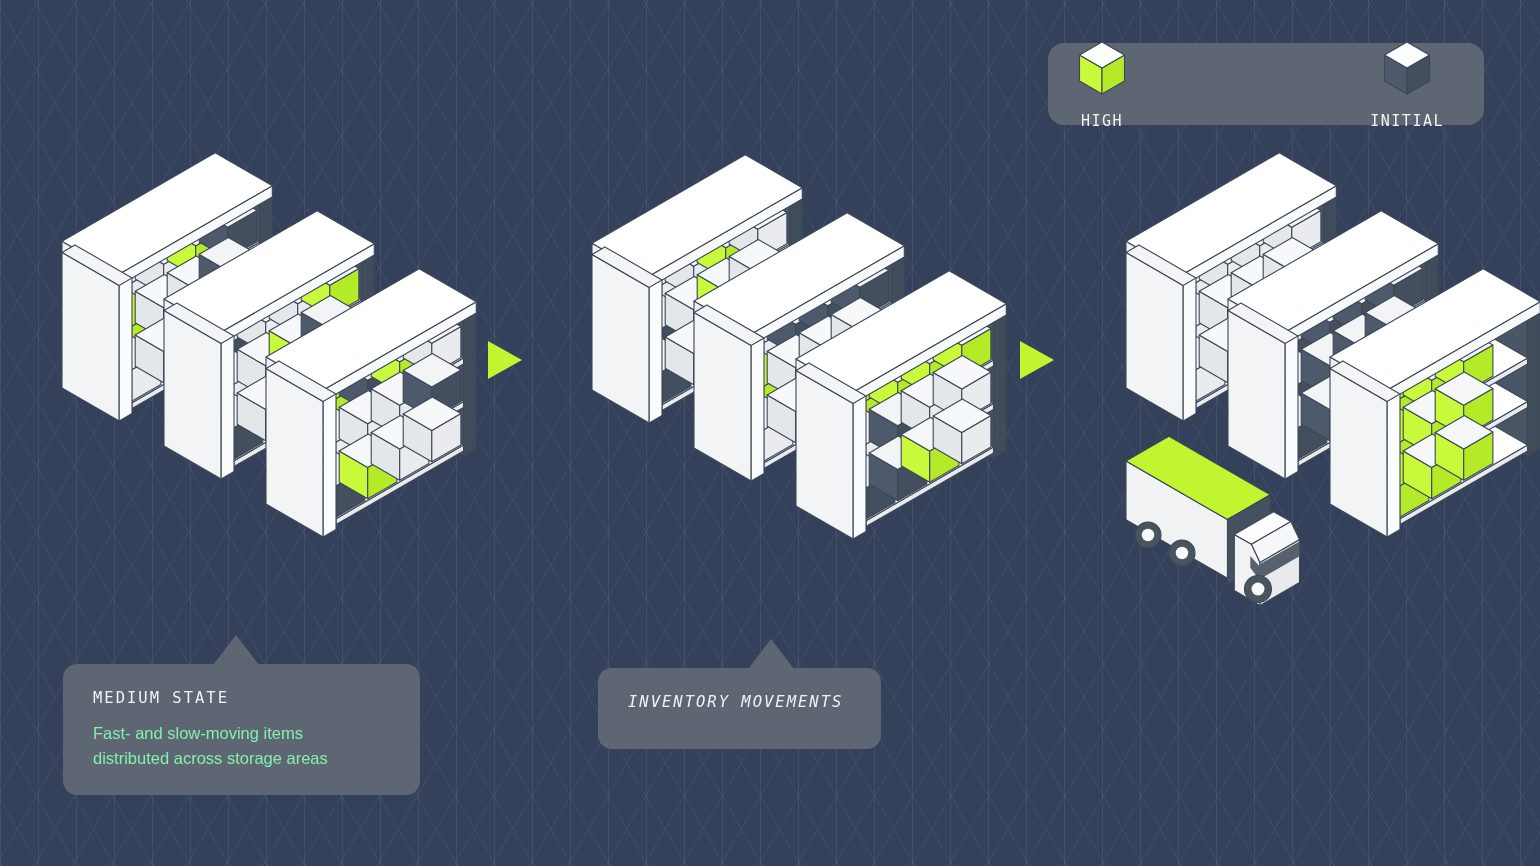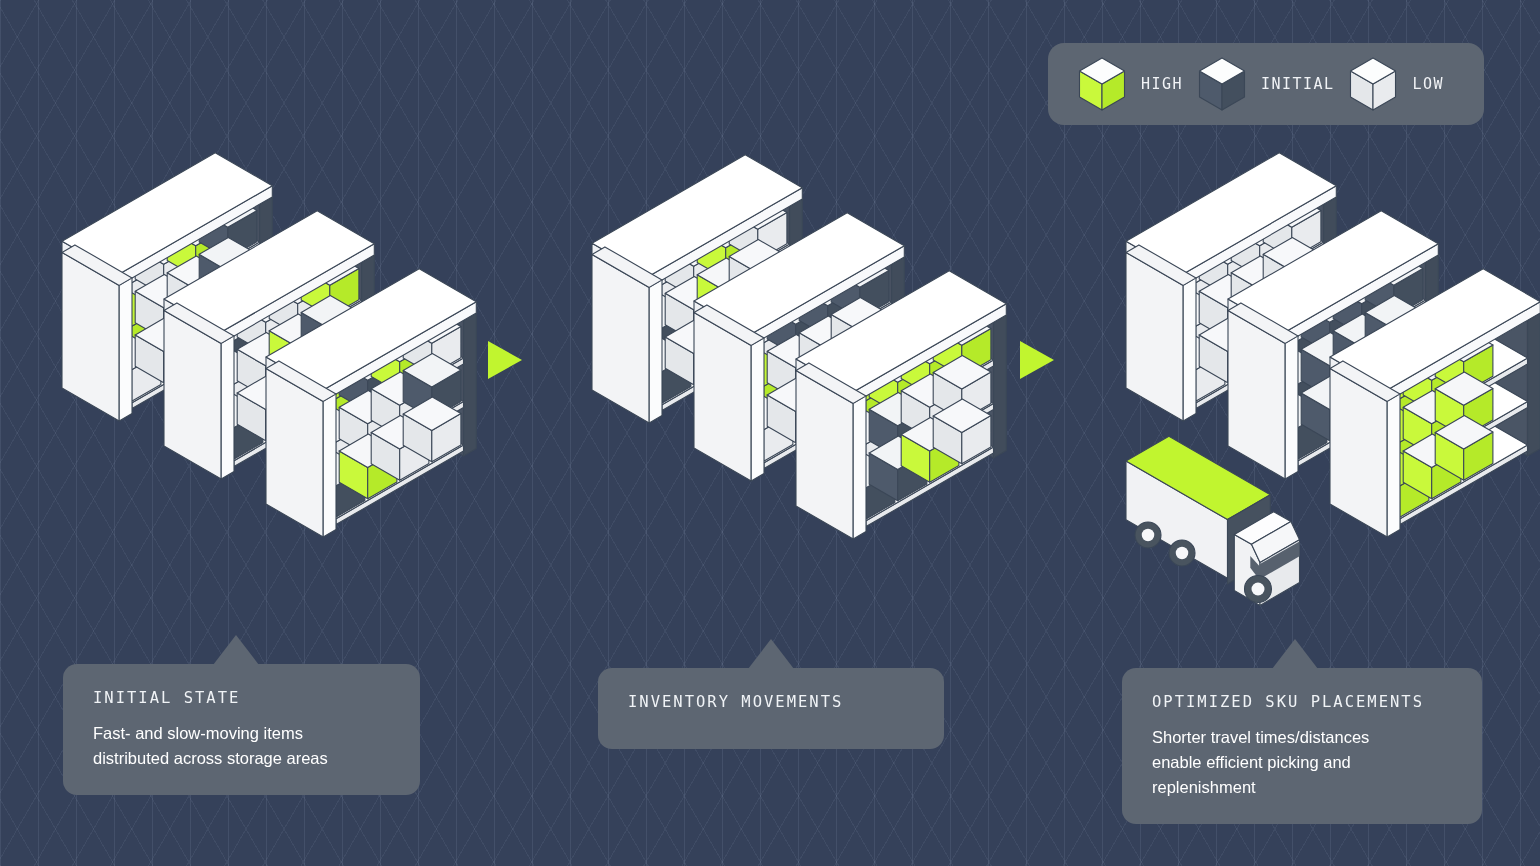--- a/index.html
+++ b/index.html
@@ -14,21 +14,21 @@
   }
   #scene{position:absolute; left:0; top:0;}
 
   
   .legend{
     position:absolute; left:1048px; top:43px; width:436px; height:82px;
     background:#5D6672; border-radius:16px;
     display:flex; align-items:center; justify-content:space-between;
     padding:0 40px 0 30px; box-sizing:border-box;
   }
-  .legend-item{display:flex; align-items:center; gap:15px;}
+  .legend-item{display:flex; align-items:center; gap:15px;flex-direction:column;}
   .legend-item svg{display:block;}
   .legend-label{
     font-family:"DejaVu Sans Mono","Liberation Mono",monospace;
     font-size:15px; letter-spacing:1.5px; color:#F1F3F6;
   }
 
   
   .caption{
     position:absolute; background:#5D6672; border-radius:14px;
     padding:25px 30px 24px 30px; box-sizing:border-box; color:#fff;
@@ -37,25 +37,25 @@
     position:absolute; top:-29px; left:150px; width:0; height:0;
     border-left:23px solid transparent; border-right:23px solid transparent;
     border-bottom:30px solid #5D6672;
   }
   .caption h2{
     margin:0 0 14px 0;
     font-family:"DejaVu Sans Mono","Liberation Mono",monospace;
     font-size:15.5px; font-weight:normal; letter-spacing:2px; color:#F0F3F6;
   }
   .caption p{
-    margin:0; font-size:16.5px; line-height:25px; color:#ffffff;
+    margin:0; font-size:16.5px; line-height:25px; color:#86efac;
     white-space:pre-line;
   }
   #caption-0{left:63px;  top:664px; width:357px;}
-  #caption-1{left:598px; top:668px; width:346px;}
+  #caption-1{left:598px; top:668px; width:283px;font-style:italic;}
   #caption-2{left:1122px;top:668px; width:360px;}
 </style>
 </head>
 <body>
 
 <div id="root">
 
   <svg id="scene" width="1540" height="866" viewBox="0 0 1540 866">
       <g>
         <polygon points="202.3,307.0 259.5,340.0 259.5,204.4 202.3,171.4" fill="#4A5565" stroke="#3B4757" stroke-width="1.1" stroke-linejoin="round"></polygon>
@@ -586,43 +586,28 @@
       <span class="legend-label">HIGH</span>
     </div>
     <div class="legend-item">
       <svg width="48" height="58" viewBox="0 0 48 58">
           <polygon points="1.5,42.0 24.0,55.0 24.0,29.0 1.5,16.0" fill="#4E5A6B" stroke="#3B4757" stroke-width="1.1" stroke-linejoin="round"></polygon>
           <polygon points="24.0,55.0 46.5,42.0 46.5,16.0 24.0,29.0" fill="#434F5E" stroke="#3B4757" stroke-width="1.1" stroke-linejoin="round"></polygon>
           <polygon points="1.5,16.0 24.0,3.0 46.5,16.0 24.0,29.0" fill="#FCFDFD" stroke="#3B4757" stroke-width="1.1" stroke-linejoin="round"></polygon>
         </svg>
       <span class="legend-label">INITIAL</span>
     </div>
-    <div class="legend-item">
-      <svg width="48" height="58" viewBox="0 0 48 58">
-          <polygon points="1.5,42.0 24.0,55.0 24.0,29.0 1.5,16.0" fill="#E4E7EA" stroke="#3B4757" stroke-width="1.1" stroke-linejoin="round"></polygon>
-          <polygon points="24.0,55.0 46.5,42.0 46.5,16.0 24.0,29.0" fill="#E9EBEE" stroke="#3B4757" stroke-width="1.1" stroke-linejoin="round"></polygon>
-          <polygon points="1.5,16.0 24.0,3.0 46.5,16.0 24.0,29.0" fill="#FCFDFD" stroke="#3B4757" stroke-width="1.1" stroke-linejoin="round"></polygon>
-        </svg>
-      <span class="legend-label">LOW</span>
-    </div>
   </div>
 
   <div class="caption" id="caption-0">
     <div class="tail"></div>
-    <h2>INITIAL STATE</h2>
+    <h2>MEDIUM STATE</h2>
     <p>Fast- and slow-moving items
 distributed across storage areas</p>
   </div>
 
   <div class="caption" id="caption-1">
     <div class="tail"></div>
     <h2>INVENTORY MOVEMENTS</h2>
   </div>
 
-  <div class="caption" id="caption-2">
-    <div class="tail"></div>
-    <h2>OPTIMIZED SKU PLACEMENTS</h2>
-    <p>Shorter travel times/distances
-enable efficient picking and
-replenishment</p>
-  </div>
 
 </div>
 
 </body></html>

